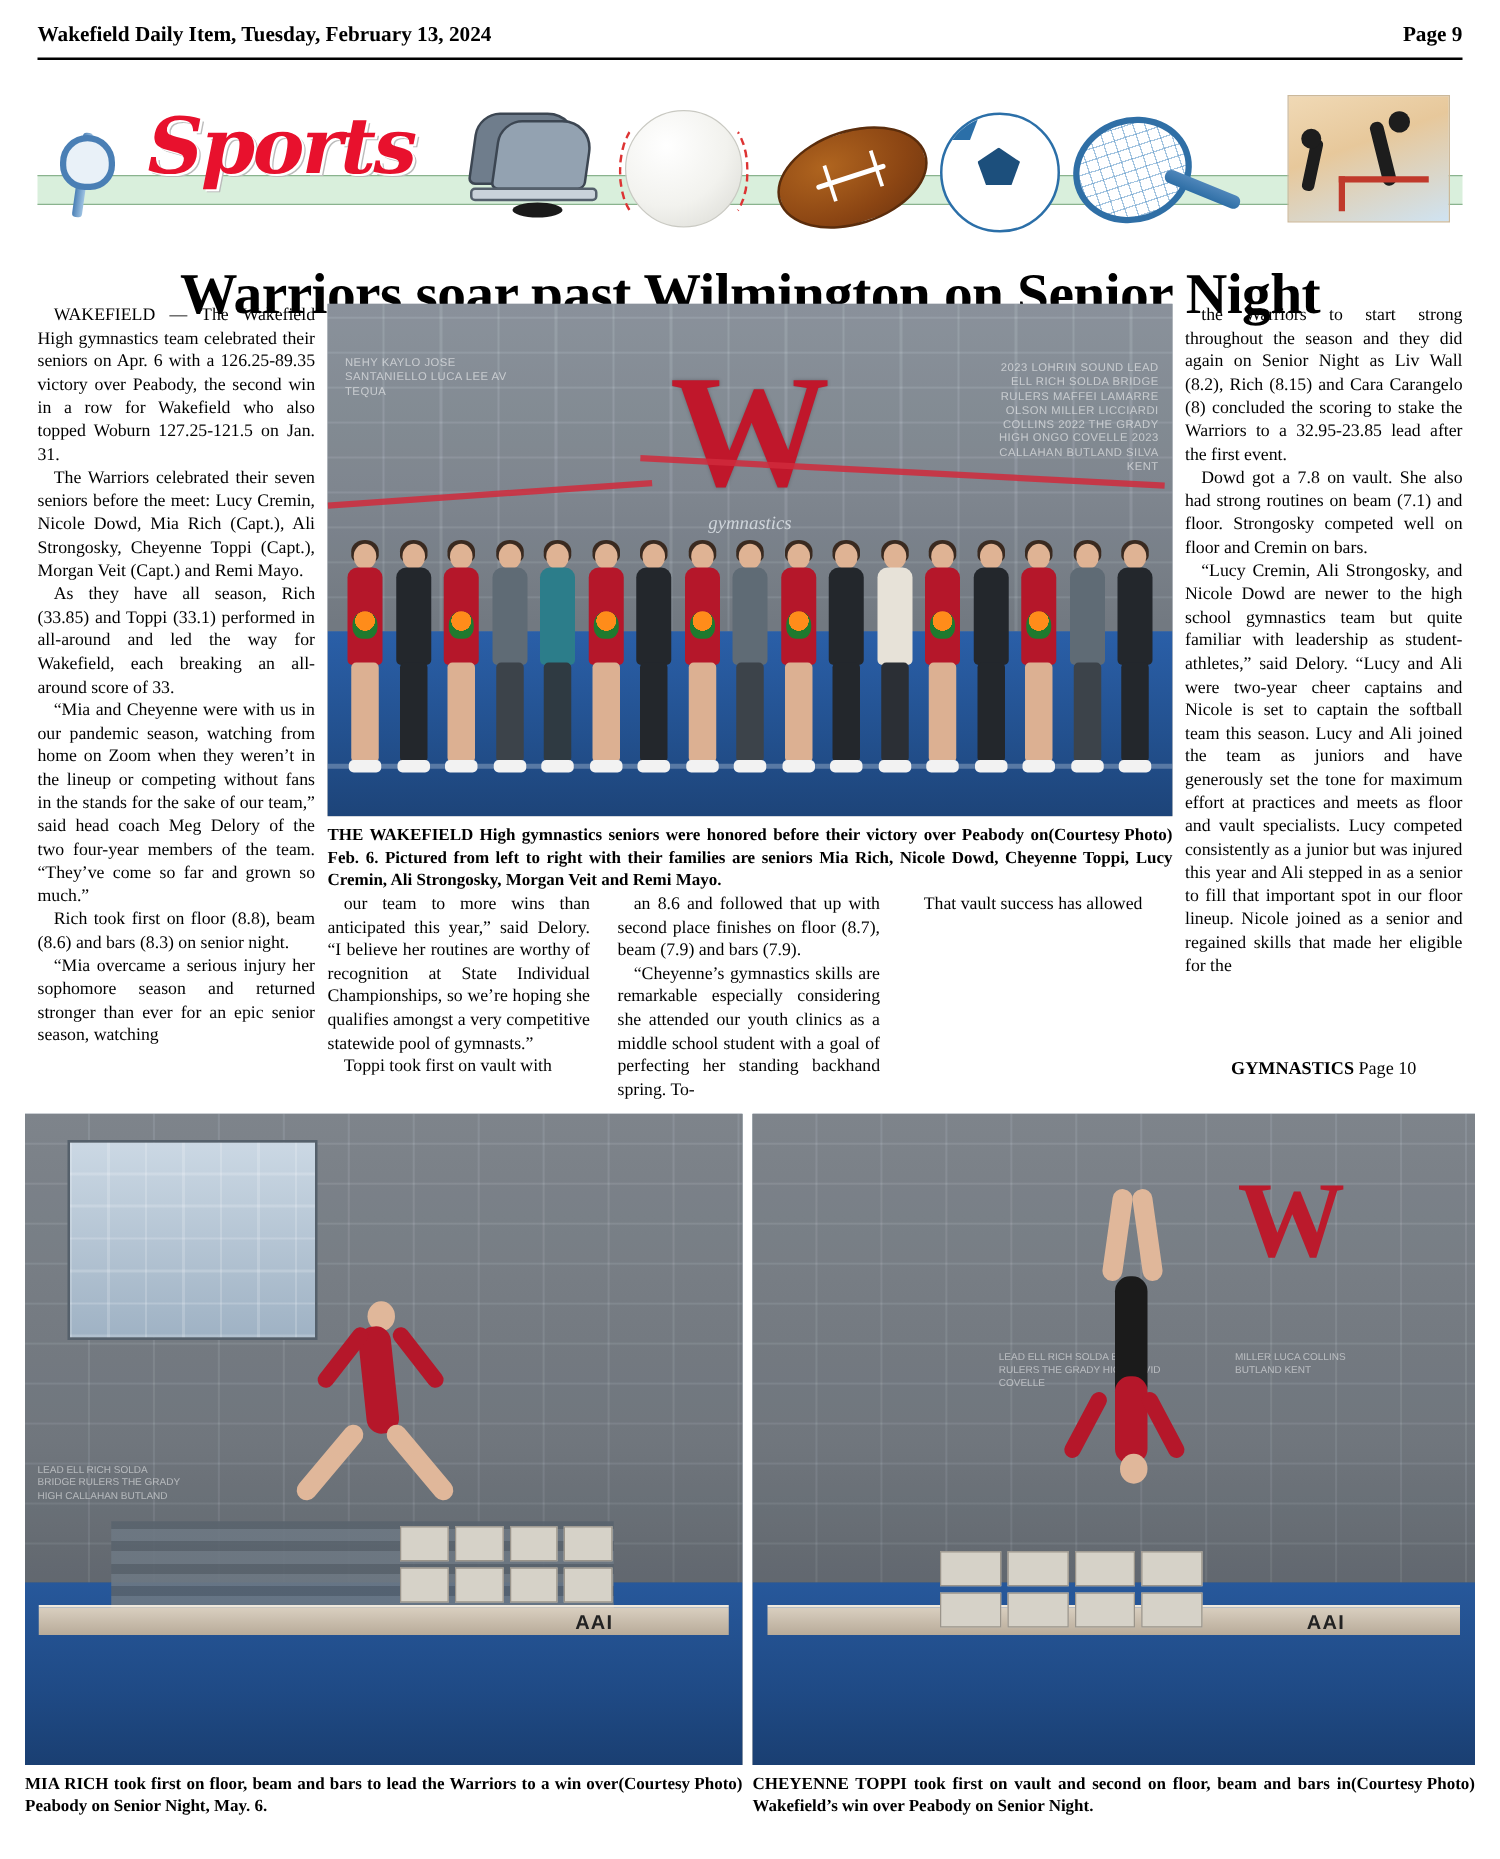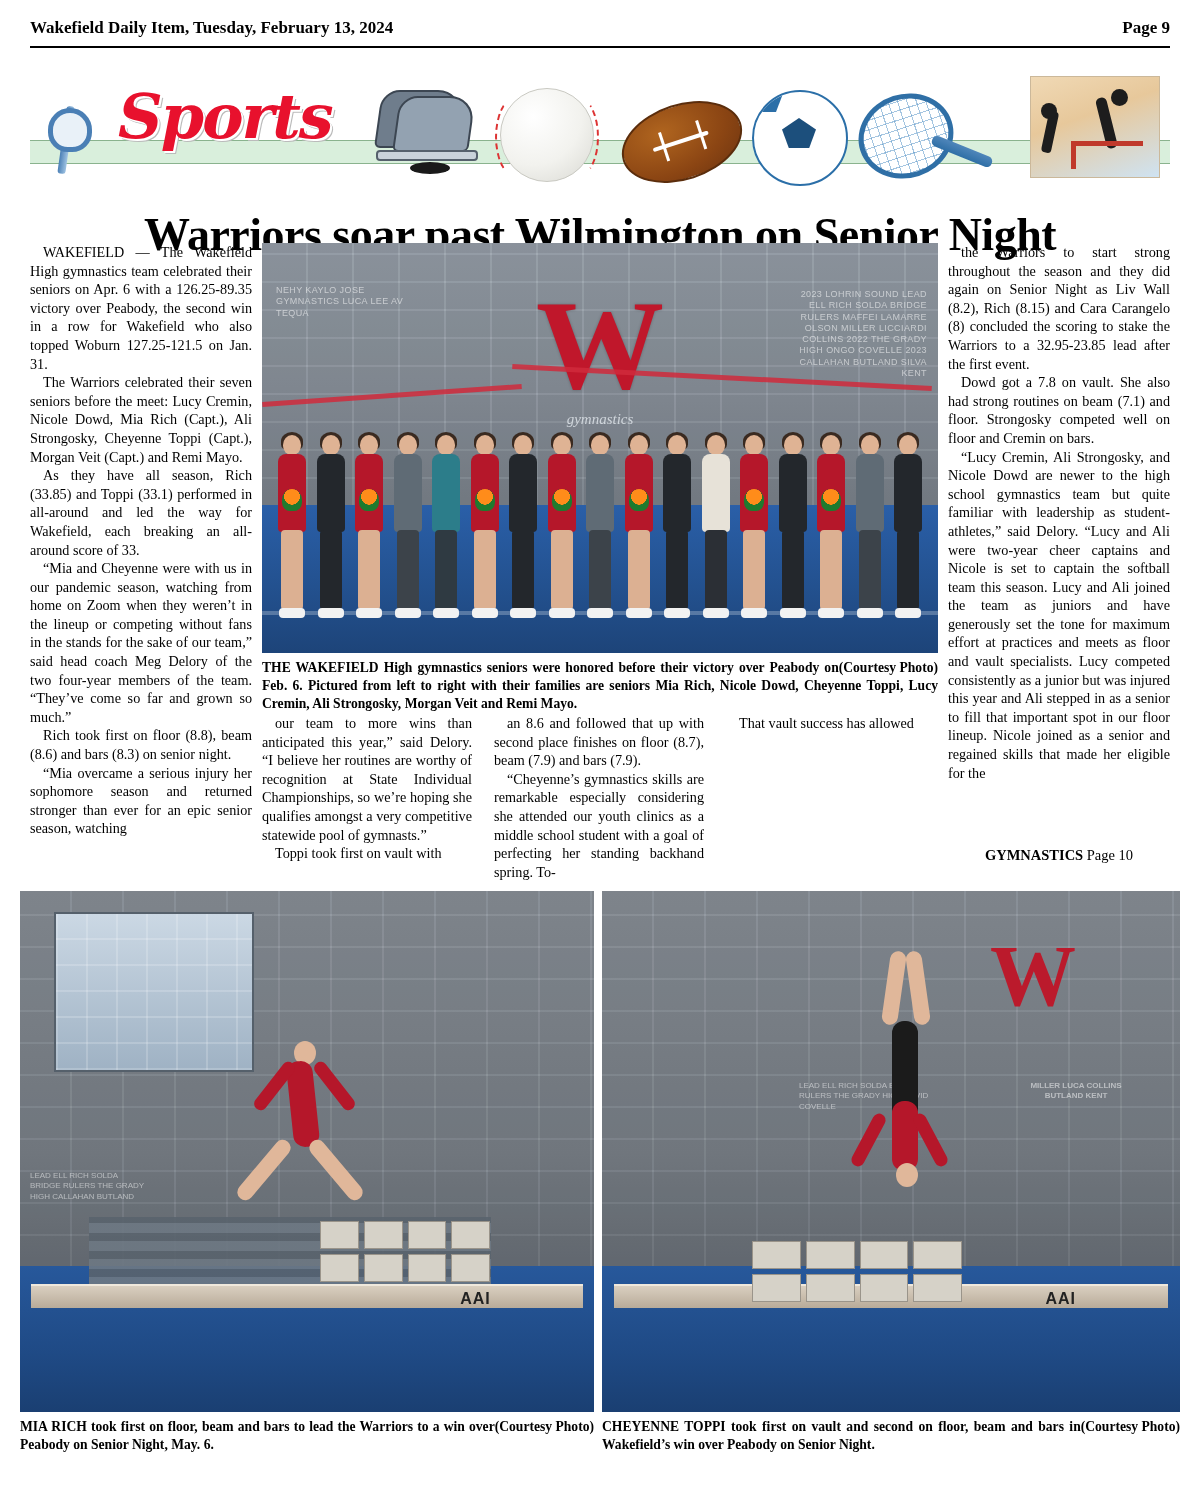--- a/index.html
+++ b/index.html
@@ -678,21 +678,21 @@
     <p>Rich took first on floor (8.8), beam (8.6) and bars (8.3) on senior night.</p>
     <p>“Mia overcame a serious injury her sophomore season and returned stronger than ever for an epic senior season, watching</p>
   </div>
 
   <div class="photo-main">
     <div class="gym-wall"></div>
     <div class="gym-floor"></div>
     <div class="big-w">W</div>
     <div class="gym-sub">gymnastics</div>
     <div class="wall-notes notes-left">NEHY KAYLO
-JOSE GYMNASTICS
+JOSE SANTANIELLO
 LUCA
 LEE AV
 TEQUA</div>
     <div class="wall-notes notes-right">2023 LOHRIN SOUND
 LEAD ELL  RICH SOLDA
 BRIDGE RULERS
 MAFFEI LAMARRE
 OLSON MILLER
 LICCIARDI COLLINS
 2022 THE GRADY HIGH
@@ -895,21 +895,21 @@
   <div class="photo-br">
     <div class="ph-wall"></div>
     <div class="ph-floor"></div>
     <div class="red-w-small">W</div>
     <div class="beam"></div>
     <div class="beam-label">AAI</div>
     <div class="wall-notes-sm" style="left:160px; top:190px; width:140px;margin-left:37px;">LEAD ELL RICH SOLDA
 BRUCE RULERS
 THE GRADY HIGH
 DAVID COVELLE</div>
-    <div class="wall-notes-sm" style="right:44px; top:190px; width:120px; text-align:center;font-weight:bold;">MILLER
+    <div class="wall-notes-sm" style="right:72px; top:190px; width:120px; text-align:left;">MILLER
 LUCA COLLINS
 BUTLAND KENT</div>
     <div class="posterwall" style="left:150px; top:350px; width:210px;">
       <div></div>
         <div></div>
         <div></div>
         <div></div>
         <div></div>
         <div></div>
         <div></div>

